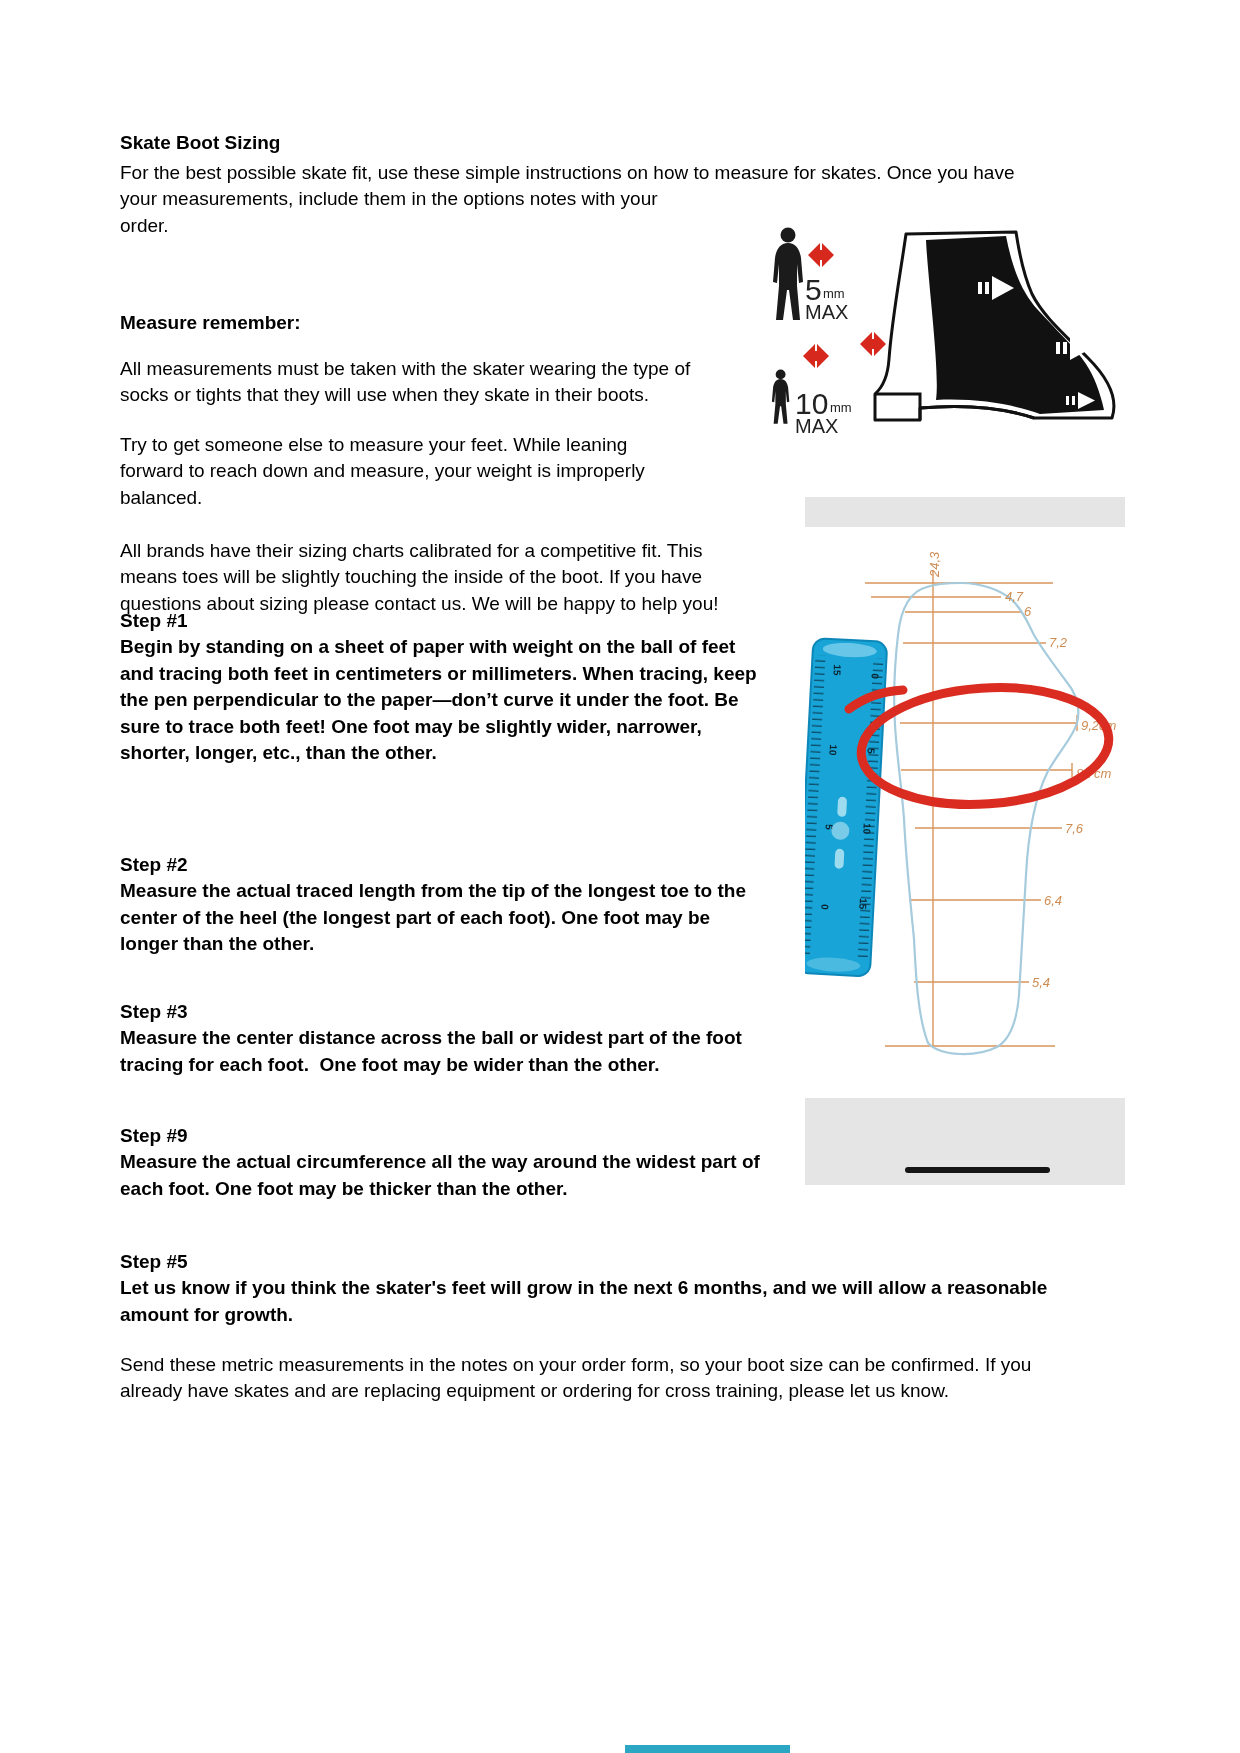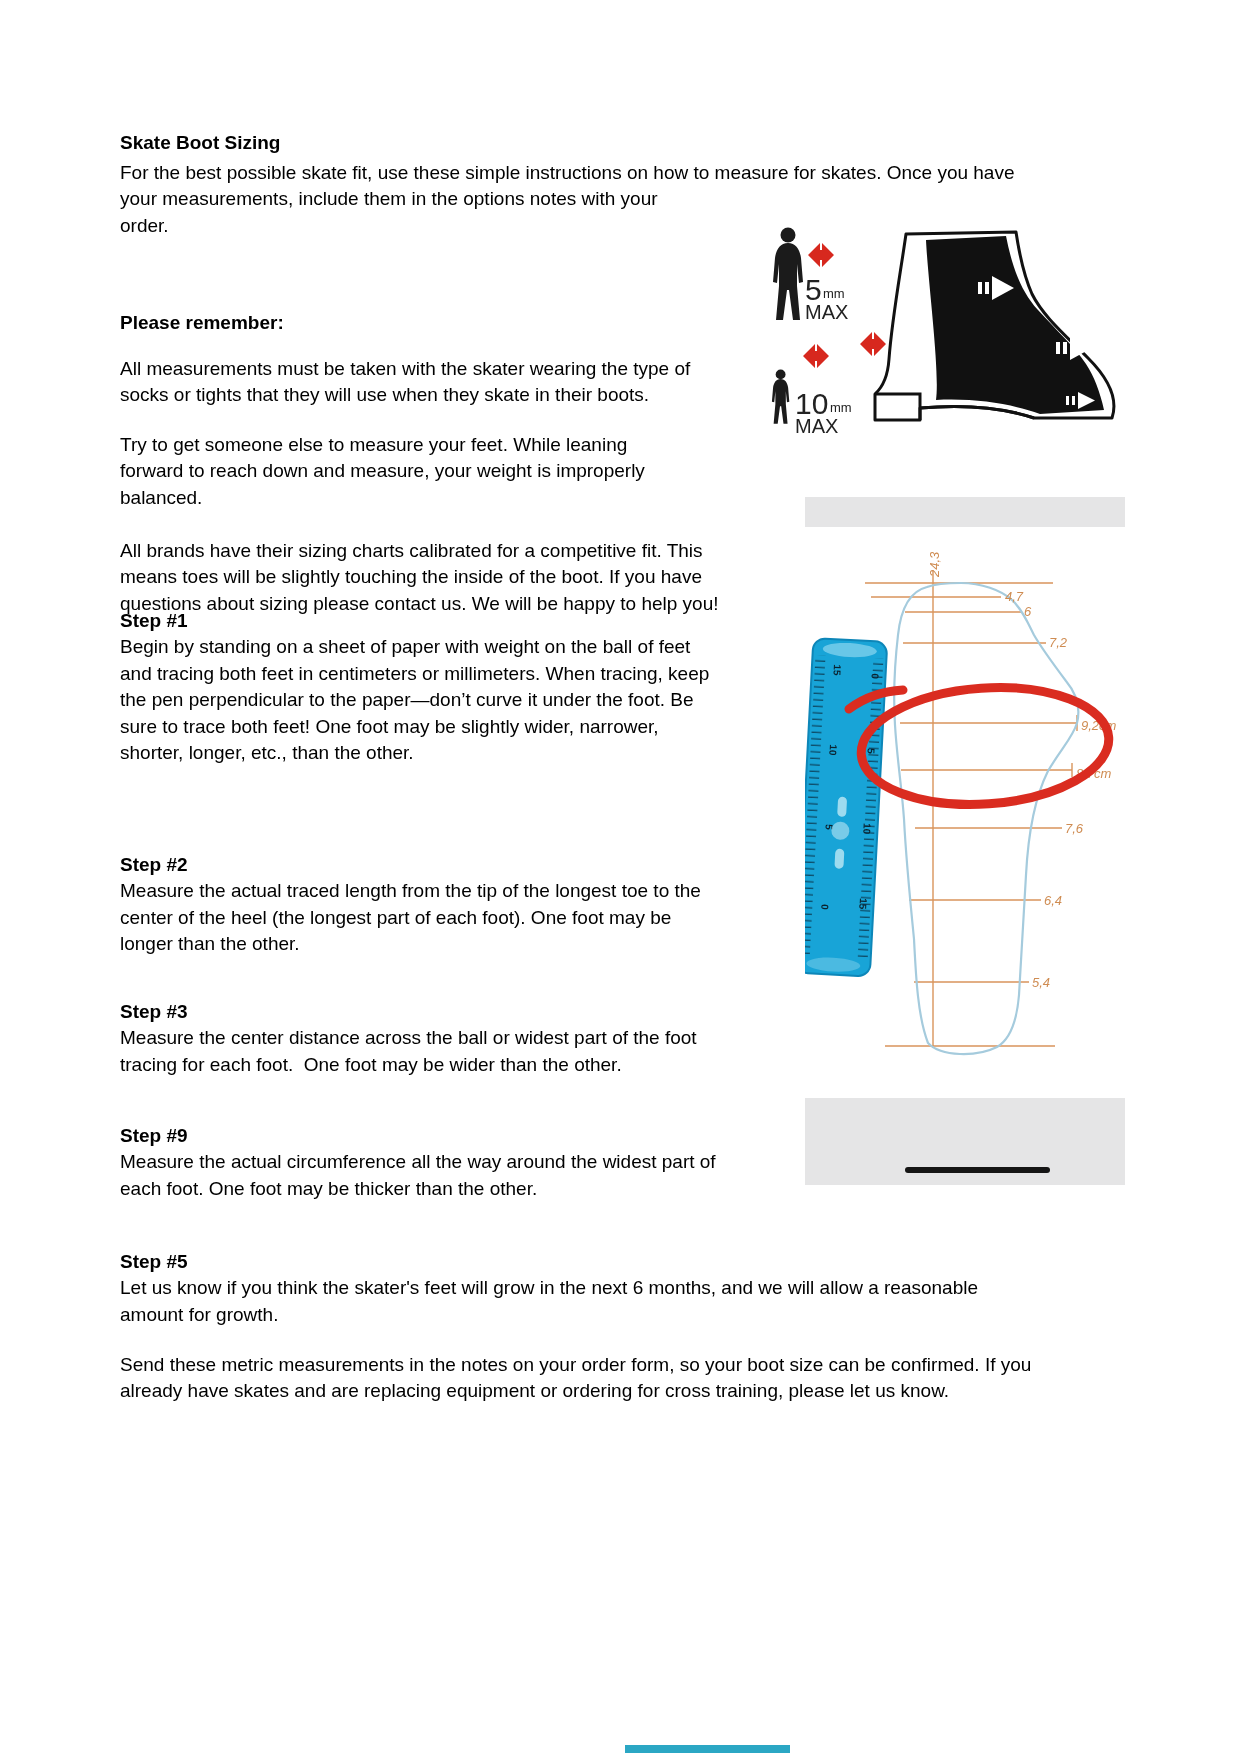--- a/index.html
+++ b/index.html
@@ -6,36 +6,36 @@
   body{
     width:1240px;height:1753px;position:relative;background:#ffffff;
     font-family:"Liberation Sans", sans-serif;color:#000;overflow:hidden;
   }
   .para{
     position:absolute;left:120px;font-size:19px;line-height:26.4px;
     white-space:pre-wrap;width:1110px;margin-top:12px;
   }
   .bold{font-weight:bold;}
   .step-title{font-weight:bold;font-size:19px;line-height:26.4px;}
-  .step-body{font-size:19px;line-height:26.4px;white-space:pre-wrap;}
+  .step-body{font-size:19px;line-height:26.4px;white-space:pre-wrap;font-weight:bold;}
   .step{position:absolute;left:120px;width:1110px;}
   .fig{position:absolute;}
   svg text{font-family:"Liberation Sans", sans-serif;}
   .hand{font-family:"DejaVu Sans", sans-serif;font-style:italic;}
 </style>
 </head>
 <body>
 
 <div class="para bold" style="top:118px">Skate Boot Sizing</div>
 
 <div class="para" style="top:148px">For the best possible skate fit, use these simple instructions on how to measure for skates. Once you have
 your measurements, include them in the options notes with your
 order.</div>
 
-<div class="para bold" style="top:298px">Please remember:</div>
+<div class="para bold" style="top:298px">Measure remember:</div>
 
 <div class="para" style="top:344px">All measurements must be taken with the skater wearing the type of
 socks or tights that they will use when they skate in their boots.</div>
 
 <div class="para" style="top:420px">Try to get someone else to measure your feet. While leaning
 forward to reach down and measure, your weight is improperly
 balanced.</div>
 
 <div class="para" style="top:526px">All brands have their sizing charts calibrated for a competitive fit. This
 means toes will be slightly touching the inside of the boot. If you have

